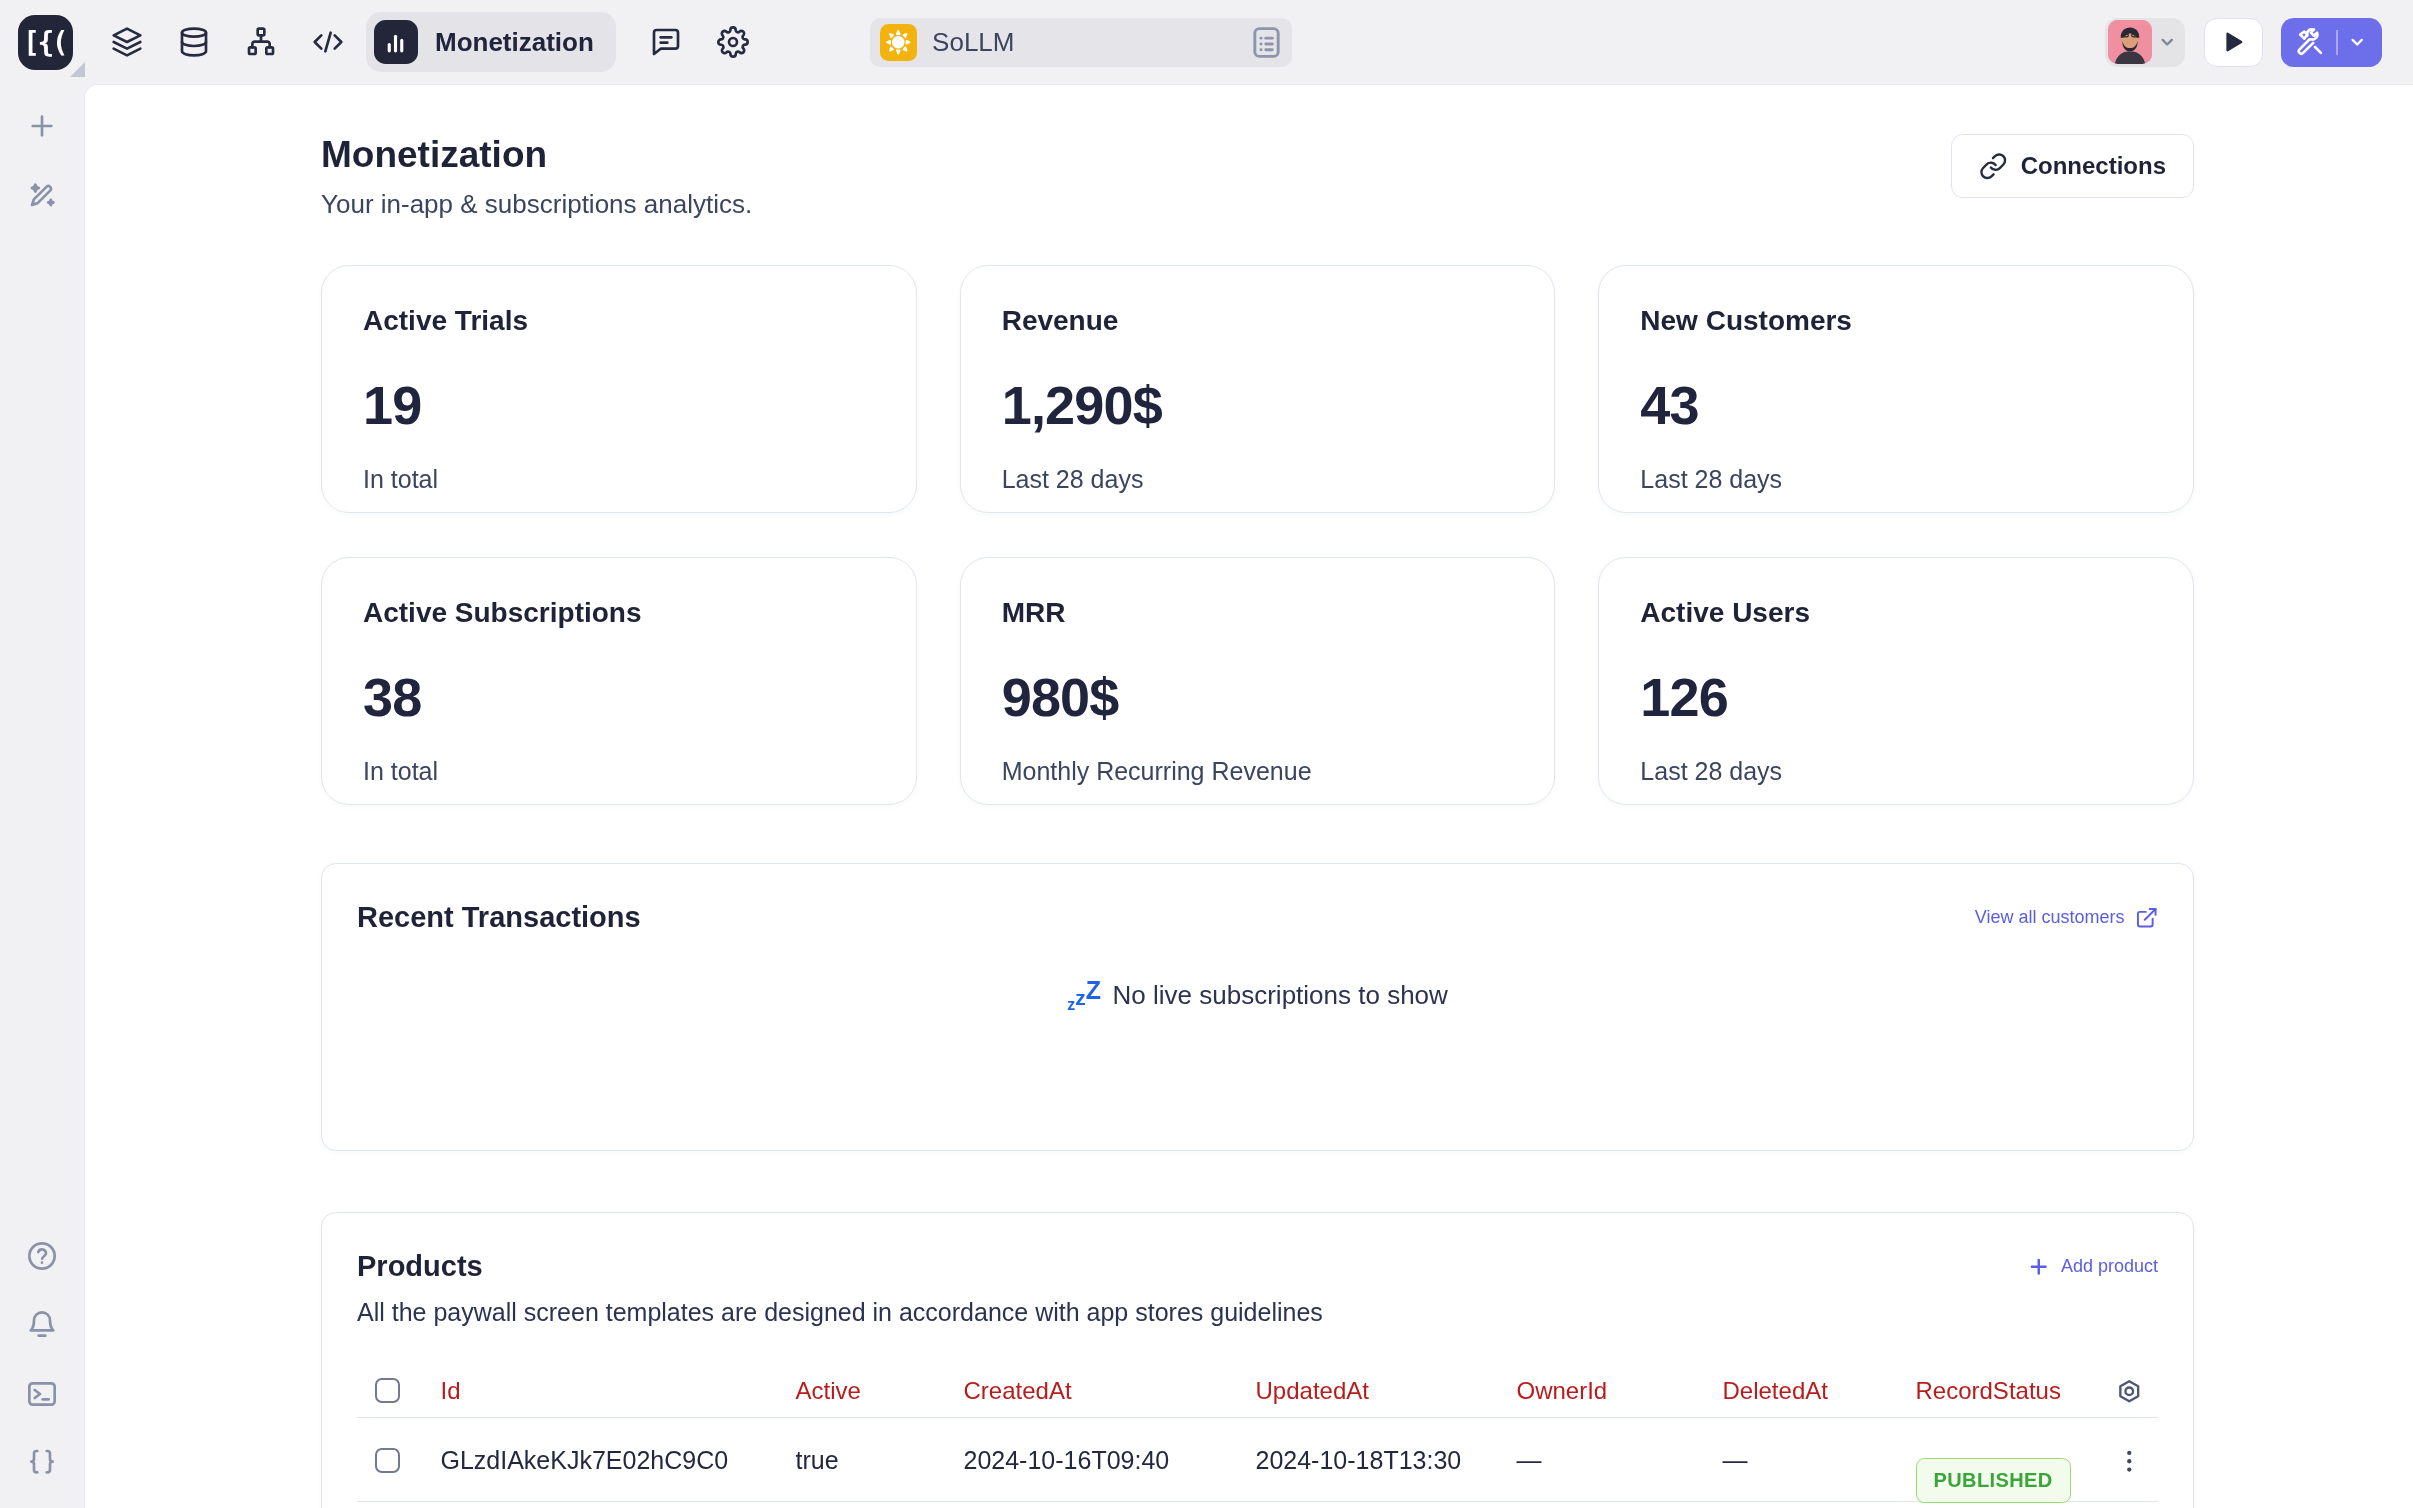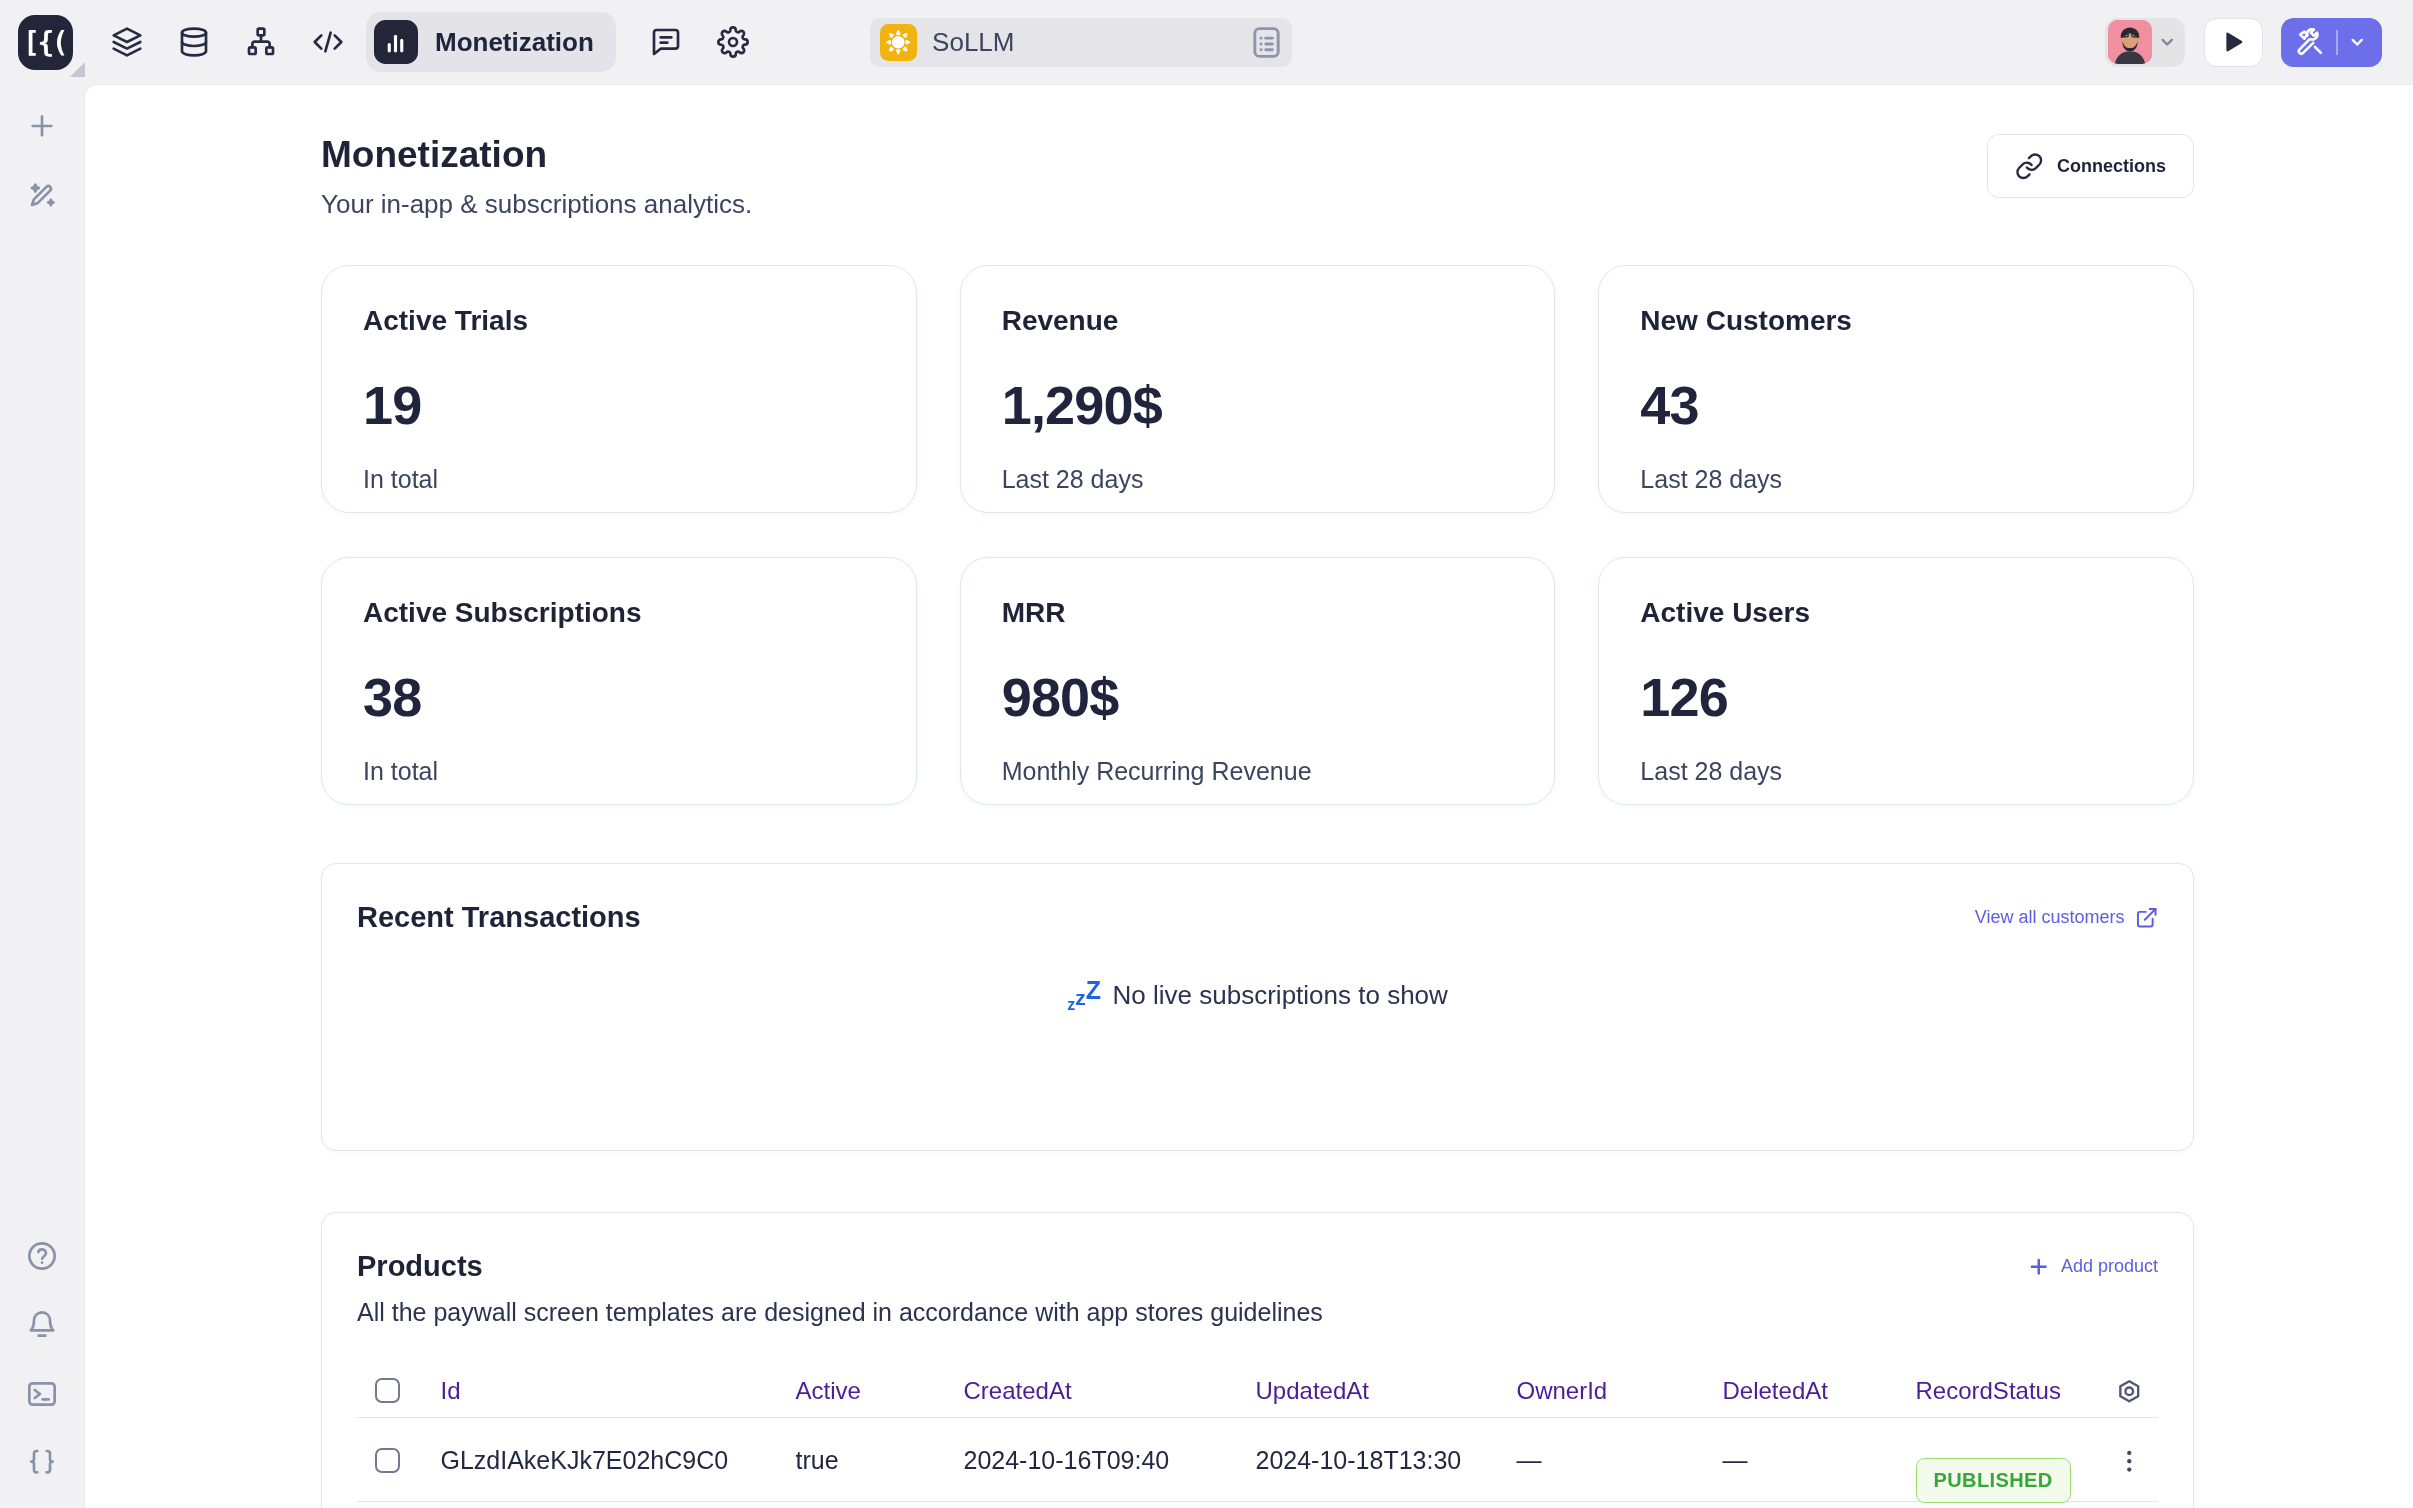--- a/index.html
+++ b/index.html
@@ -66,21 +66,21 @@
     border-top-left-radius:13.4px; overflow:hidden;
   }
   .content { padding:49px 220px 0 236px; }
 
   .page-head { display:flex; align-items:flex-start; justify-content:space-between; }
   .page-title { font-size:37px; font-weight:700; color:#1f2337; }
   .page-sub { margin-top:13.4px; font-size:26px; color:#3b455f; }
   .connections-btn {
     display:flex; align-items:center; gap:13.4px; height:64px; padding:0 27px;
     background:#fff; border:1.7px solid #e1e4f0; border-radius:11.7px; cursor:pointer;
-    font-size:18px; font-weight:600; color:#1f2337;
+    font-size:24px; font-weight:600; color:#1f2337;
   }
   .connections-btn svg { width:28.5px; height:28.5px; color:#272b42; }
 
   .stats-grid { margin-top:45px; display:grid; grid-template-columns:repeat(3, 1fr); gap:44px 43px; }
   .stat-card {
     height:248px; background:#fff; border:1.7px solid #e0e5f2; border-radius:28px;
     padding:39px 41px; box-shadow:0 1.7px 5px rgba(40,50,100,0.03);
   }
   .stat-title { font-size:28px; font-weight:700; color:#1f2337; }
   .stat-value { margin-top:37px; font-size:54px; font-weight:800; color:#20243c; letter-spacing:-0.8px; }
@@ -101,21 +101,21 @@
   .products-panel { margin-top:61px; height:503px; padding:37px 35px; }
   .products-sub { margin-top:15px; font-size:25px; color:#2b3350; }
   .table { margin-top:37px; }
   .trow {
     display:grid;
     grid-template-columns:60px 355px 168px 292px 261px 206px 193px 208px 1fr;
     align-items:center;
   }
   .thead { height:54px; border-bottom:1.7px solid #dfe3ee; }
   .tdata { height:84px; border-bottom:1.7px solid #dfe3ee; }
-  .th { font-size:24px; color:#4c1d95; padding-left:23.5px; }
+  .th { font-size:24px; color:#b91c1c; padding-left:23.5px; }
   .td { font-size:25px; color:#232840; padding-left:23.5px; }
   .cell-check { display:flex; justify-content:center; padding-left:0 !important; }
   .checkbox { width:25px; height:25px; border:2.5px solid #717a92; border-radius:6.7px; background:#fff; cursor:pointer; }
   .cell-end { display:flex; justify-content:center; padding-left:0 !important; color:#4e5873; }
   .cell-end svg { width:28.5px; height:28.5px; }
   .badge {
     display:inline-block; font-size:20px; font-weight:700; letter-spacing:0.4px;
     color:#3aa53a; background:#f2fbec; border:1.7px solid #9bdb6c; border-radius:8.4px;
     padding:10px 17px;
     margin-top:40px;

